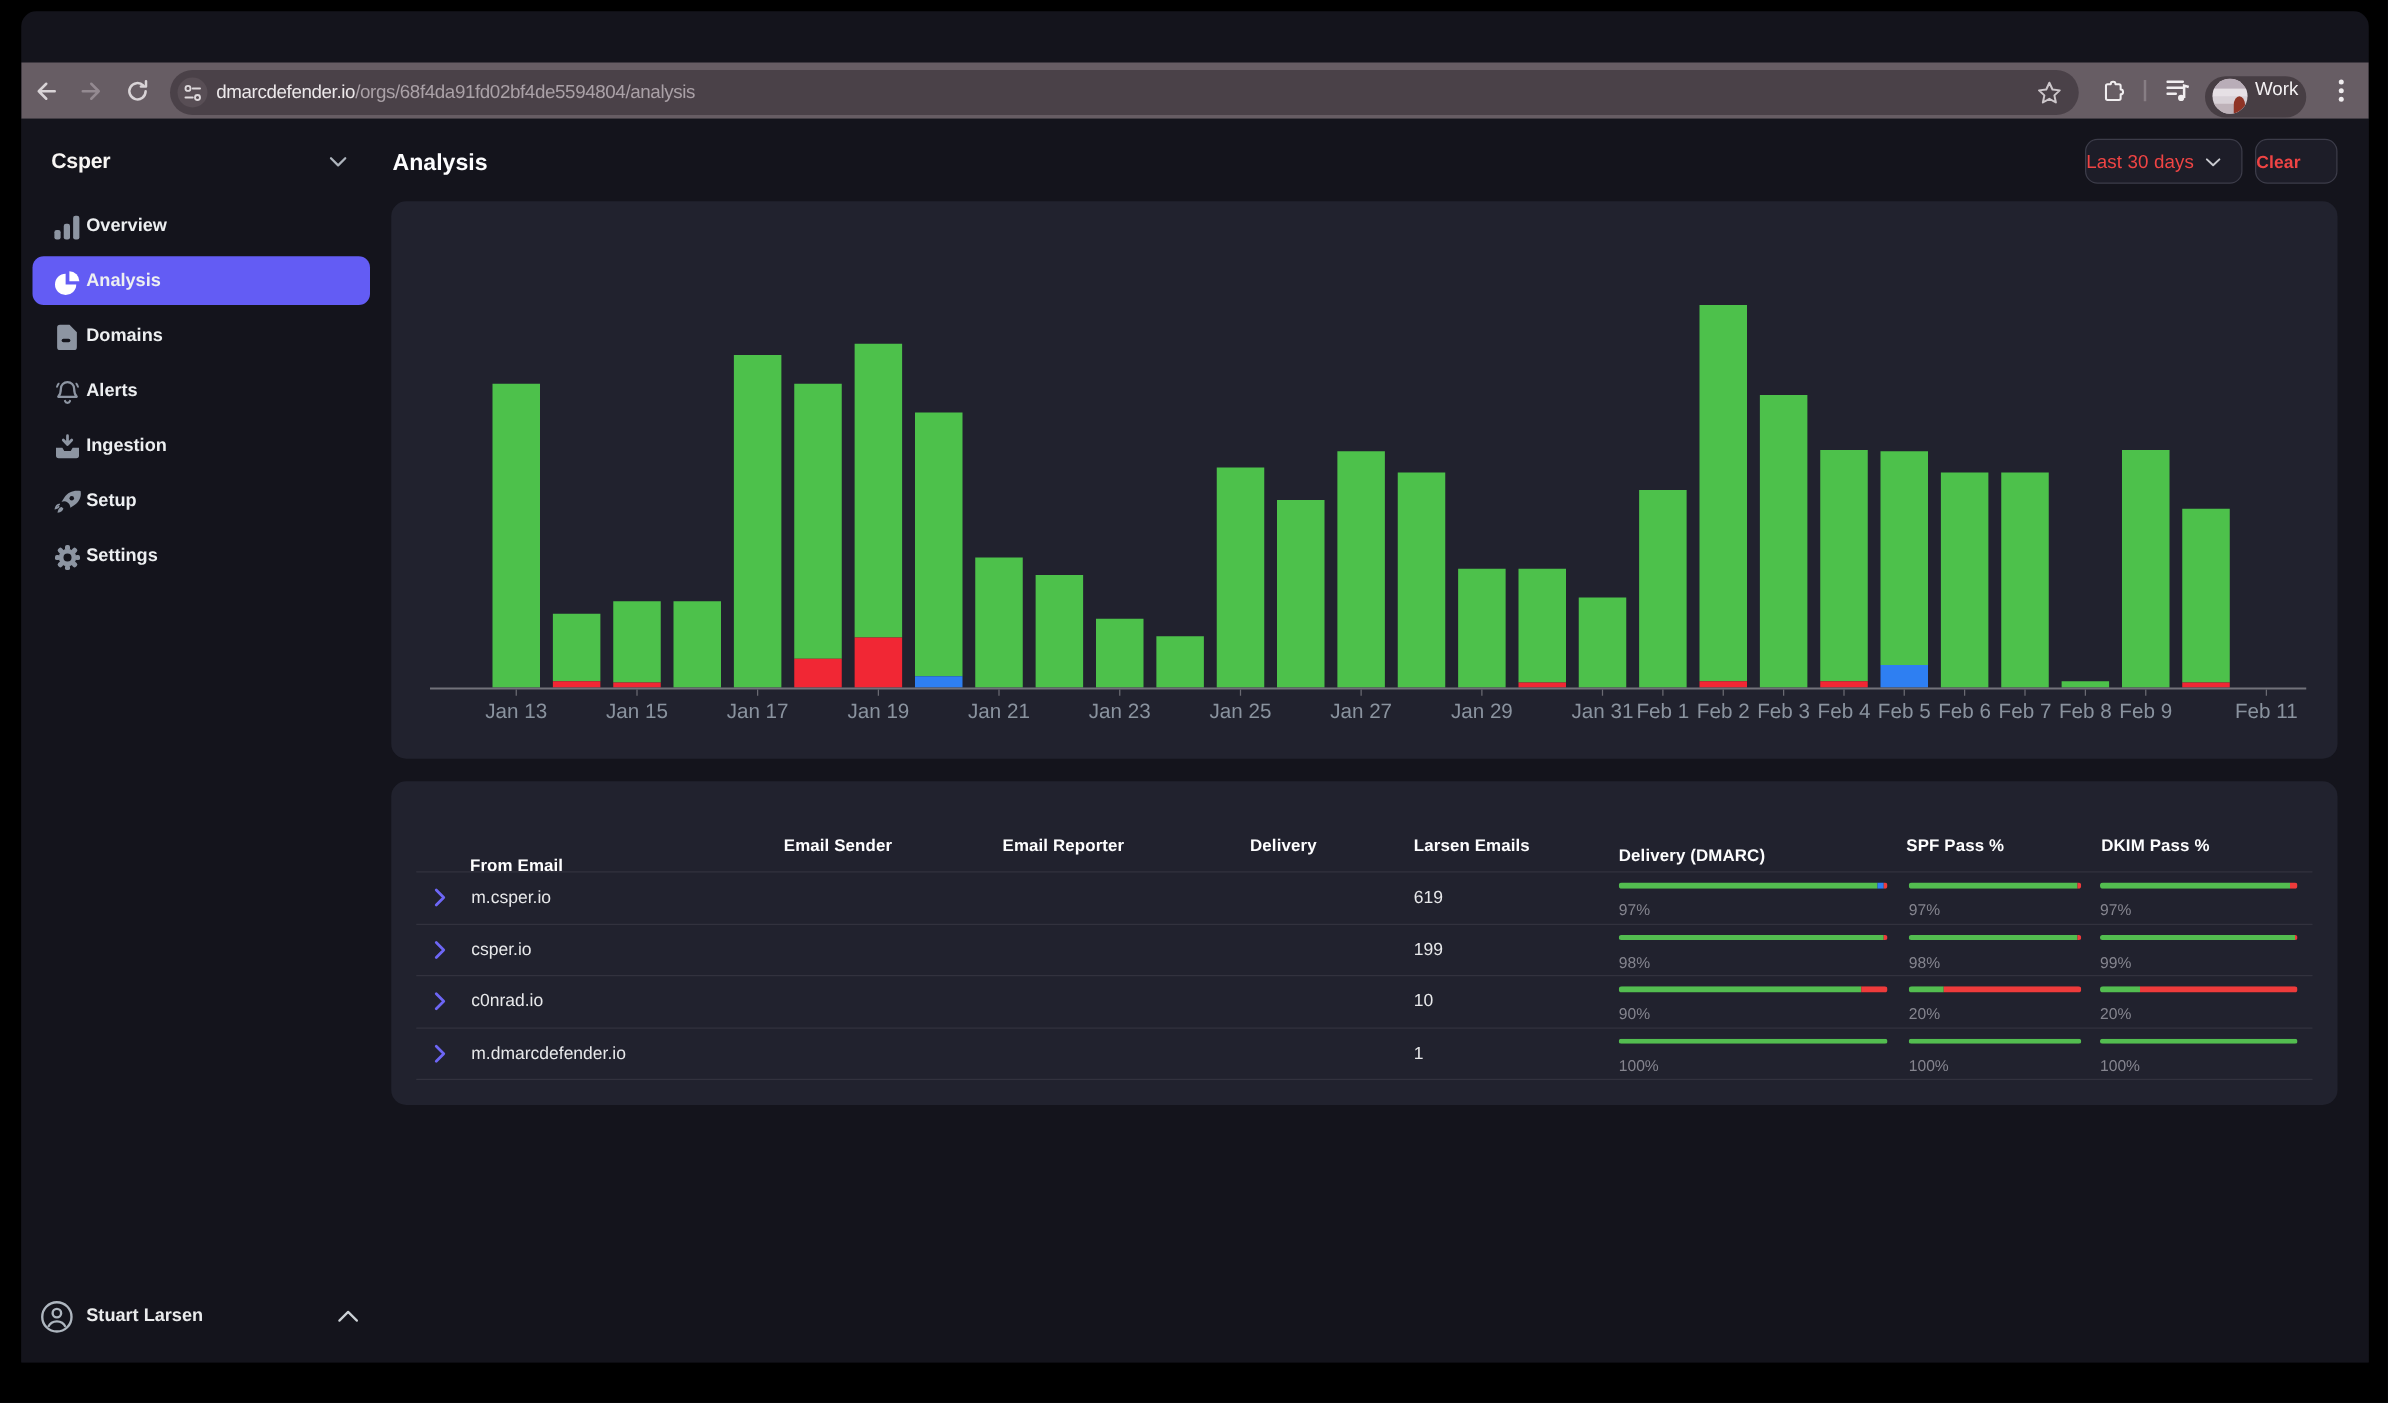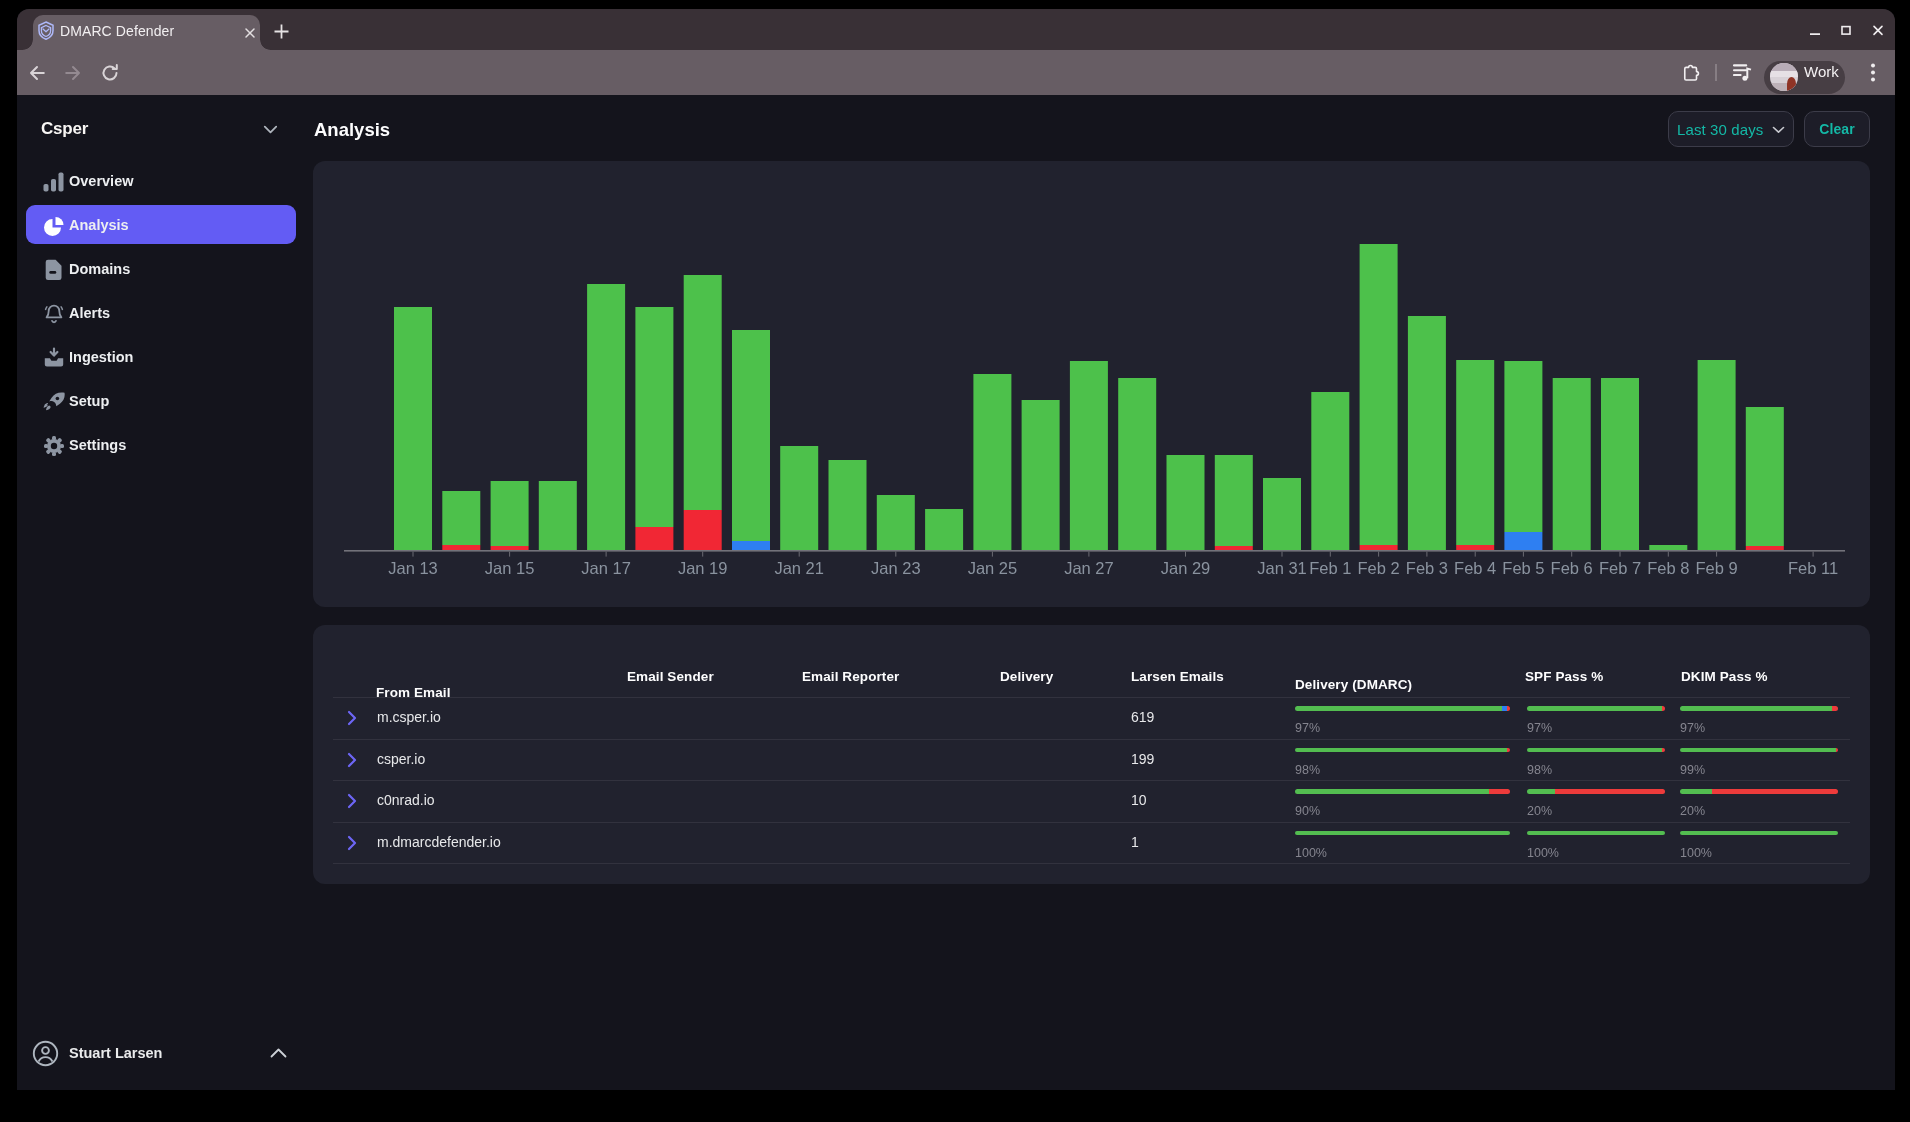--- a/index.html
+++ b/index.html
@@ -28,79 +28,66 @@
   #app { position:absolute; left:0; top:86px; width:1878px; height:995px; background:#14141c; }
   #navsel { position:absolute; left:9px; top:110px; width:270px; height:39px; background:#635cf4; border-radius:9px; }
   .navitem { position:absolute; left:9px; width:270px; height:39px; }
   .navitem .ic { position:absolute; left:17px; top:50%; transform:translateY(-50%); width:20px; height:20px; }
   .navitem .lb { position:absolute; left:43px; top:50%; transform:translateY(-50%); font-size:14.5px; font-weight:bold; color:#edeff1; }
   
   .card { position:absolute; left:296px; width:1557px; background:#21222e; border-radius:12px; }
   #chartcard { top:66px; height:446px; }
   #tablecard { top:530px; height:259px; }
   .btn { position:absolute; top:16px; height:36px; background:#1d1d28; border:1px solid #3c3c49;
-    border-radius:10px; color:#14b8a6; font-size:14px; font-weight:bold; letter-spacing:0.1px;
-    display:flex; align-items:center; justify-content:center; }
+    border-radius:10px; color:#ef4444; font-size:14px; font-weight:bold; letter-spacing:0.1px;
+    display:flex; align-items:center; }
   
   .th { position:absolute; font-size:13.5px; font-weight:bold; color:#fdfdfe; letter-spacing:0.1px; }
   .sep { position:absolute; left:20px; width:1517px; height:1px; background:#32323e; }
   .td { position:absolute; font-size:14px; color:#e7e8ea; }
   .pct { position:absolute; font-size:12.5px; color:#85858f; }
   .track { position:absolute; height:4.5px; border-radius:2.5px; overflow:hidden; display:flex; }
   .track div { height:100%; }
   .g { background:#53bd50; }
   .r { background:#ee3b3b; }
   .bl { background:#2e7ff2; }
 </style>
 </head>
 <body>
 <div id="win">
 
-  <div id="tabstrip">
-    <div id="tab">
-      <svg class="abs" style="left:5px;top:5.5px" width="16" height="19" viewBox="0 0 16 19">
-        <path d="M8 1 L15 4.3 V9.4 C15 13.8 12.1 16.7 8 18.2 C3.9 16.7 1 13.8 1 9.4 V4.3 Z" fill="none" stroke="#aeb8f8" stroke-width="1.5"></path>
-        <path d="M8 4.5 L12.6 6.6 V9.7 C12.6 12.5 10.7 14.5 8 15.5 C5.3 14.5 3.4 12.5 3.4 9.7 V6.6 Z" fill="none" stroke="#aeb8f8" stroke-width="1.3"></path>
-        <path d="M5 8 L8 10.7 L11 8" fill="none" stroke="#aeb8f8" stroke-width="1.3" stroke-linecap="round" stroke-linejoin="round"></path>
-      </svg>
-      <div class="title">DMARC Defender</div>
-      <svg class="abs" style="left:211px;top:12px" width="12" height="12" viewBox="0 0 12 12">
-        <path d="M2 2 L10 10 M10 2 L2 10" stroke="#e3dfe1" stroke-width="1.5" stroke-linecap="round"></path>
-      </svg>
-    </div>
-
-    <svg class="abs" style="left:257px;top:15px" width="15" height="15" viewBox="0 0 15 15">
-      <path d="M7.5 0.5 V14.5 M0.5 7.5 H14.5" stroke="#e6e2e4" stroke-width="1.8"></path>
-    </svg>
-
-    <svg class="abs" style="left:1791px;top:14px" width="14" height="14" viewBox="0 0 14 14">
-      <path d="M2 11.2 H12" stroke="#efecee" stroke-width="1.8"></path>
-    </svg>
-    <svg class="abs" style="left:1822px;top:14px" width="14" height="14" viewBox="0 0 14 14">
-      <rect x="3" y="3.6" width="8" height="7.5" fill="none" stroke="#efecee" stroke-width="1.6"></rect>
-    </svg>
-    <svg class="abs" style="left:1854px;top:14px" width="14" height="14" viewBox="0 0 14 14">
-      <path d="M3 3.4 L11 11.4 M11 3.4 L3 11.4" stroke="#efecee" stroke-width="1.6" stroke-linecap="round"></path>
-    </svg>
-  </div>
 
   <div id="toolbar">
 
     <svg class="abs" style="left:9px;top:12px" width="22" height="22" viewBox="0 0 22 22">
       <path d="M17.8 11 H5 M11 5 L5 11 L11 17" stroke="#d9d4d7" stroke-width="2" fill="none" stroke-linecap="round" stroke-linejoin="round"></path>
     </svg>
 
     <svg class="abs" style="left:45px;top:12px" width="22" height="22" viewBox="0 0 22 22">
       <path d="M4.2 11 H17 M11 5 L17 11 L11 17" stroke="#948a91" stroke-width="2" fill="none" stroke-linecap="round" stroke-linejoin="round"></path>
     </svg>
 
     <svg class="abs" style="left:82px;top:12px" width="22" height="22" viewBox="0 0 22 22">
       <path d="M17.5 11 a6.5 6.5 0 1 1 -1.9 -4.6" stroke="#d9d4d7" stroke-width="2" fill="none" stroke-linecap="round"></path>
       <path d="M17.8 3 V7.1 H13.7" stroke="#d9d4d7" stroke-width="2" fill="none" stroke-linecap="round" stroke-linejoin="round"></path>
     </svg>
+    <div id="omni">
+      <div class="circ"></div>
+      <svg class="abs" style="left:10.5px;top:10.5px" width="15" height="15" viewBox="0 0 15 15">
+        <circle cx="3.4" cy="3.7" r="2" fill="none" stroke="#ddd8db" stroke-width="1.5"></circle>
+        <path d="M7.2 3.7 H13" stroke="#ddd8db" stroke-width="1.6" stroke-linecap="round"></path>
+        <circle cx="11" cy="11" r="2" fill="none" stroke="#ddd8db" stroke-width="1.5"></circle>
+        <path d="M1.4 11 H7.2" stroke="#ddd8db" stroke-width="1.6" stroke-linecap="round"></path>
+      </svg>
+      <div class="url"><b>dmarcdefender.io</b>/orgs/68f4da91fd02bf4de5594804/analysis</div>
+
+      <svg class="abs" style="left:1493px;top:8px" width="21" height="21" viewBox="0 0 21 21">
+        <path d="M10.5 2.2 L13 7.6 L18.8 8.3 L14.5 12.3 L15.7 18 L10.5 15.1 L5.3 18 L6.5 12.3 L2.2 8.3 L8 7.6 Z" fill="none" stroke="#cdc7cb" stroke-width="1.6" stroke-linejoin="round"></path>
+      </svg>
+    </div>
 
     <svg class="abs" style="left:1663px;top:12.5px" width="21" height="21" viewBox="0 0 22 22">
       <path d="M9 4.6 a2 2 0 0 1 4 0 H15.9 a1.4 1.4 0 0 1 1.4 1.4 V9 a2 2 0 0 1 0 4 v3.4 a1.4 1.4 0 0 1 -1.4 1.4 H6.4 A1.4 1.4 0 0 1 5 16.4 V6 a1.4 1.4 0 0 1 1.4 -1.4 Z" fill="none" stroke="#f1eef0" stroke-width="1.7" stroke-linejoin="round"></path>
     </svg>
     <div class="abs" style="left:1698px;top:14px;width:1.8px;height:17px;background:#877e84"></div>
 
     <svg class="abs" style="left:1716px;top:13px" width="20" height="19" viewBox="0 0 20 19">
       <path d="M1 2.4 H13.2 M1 7.2 H13.2 M1 12 H7.6" stroke="#f1eef0" stroke-width="2.1" stroke-linecap="round"></path>
       <circle cx="11.9" cy="15.3" r="2.5" fill="#f1eef0"></circle>
       <path d="M14.3 15.3 V5.5 l3.7 1.1" stroke="#f1eef0" stroke-width="2" fill="none"></path>

